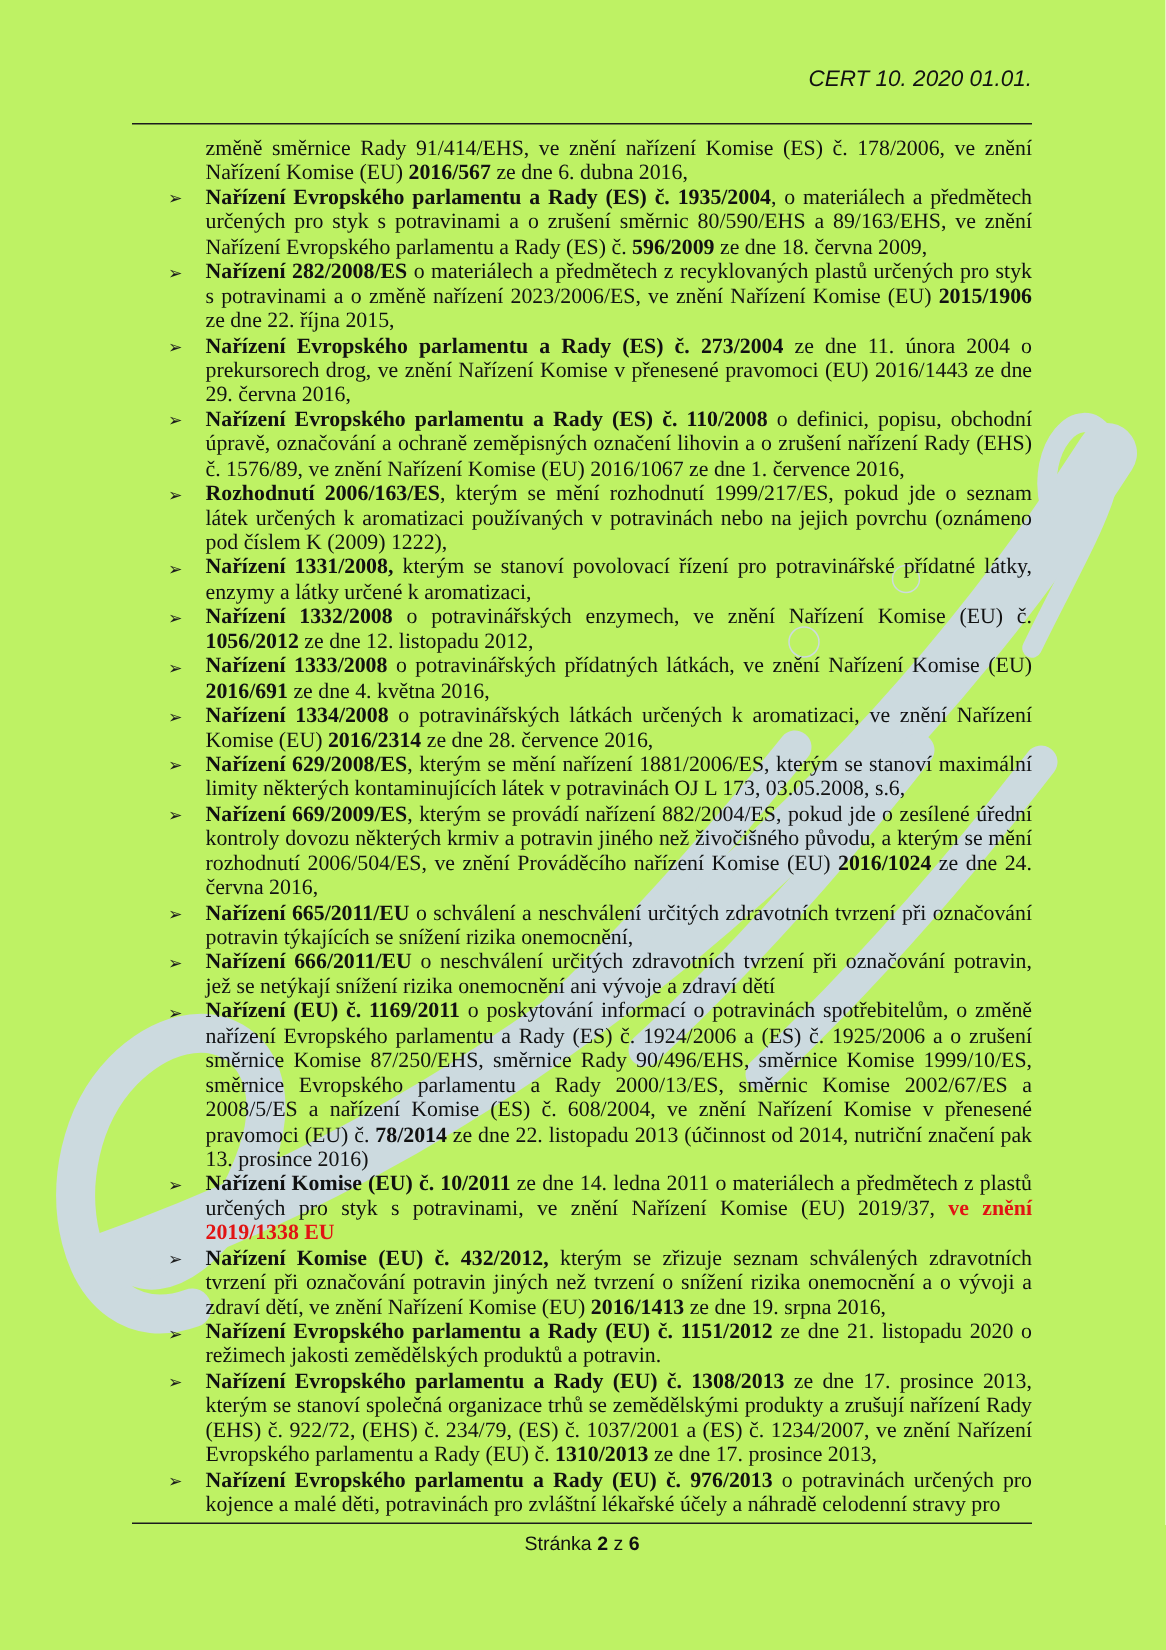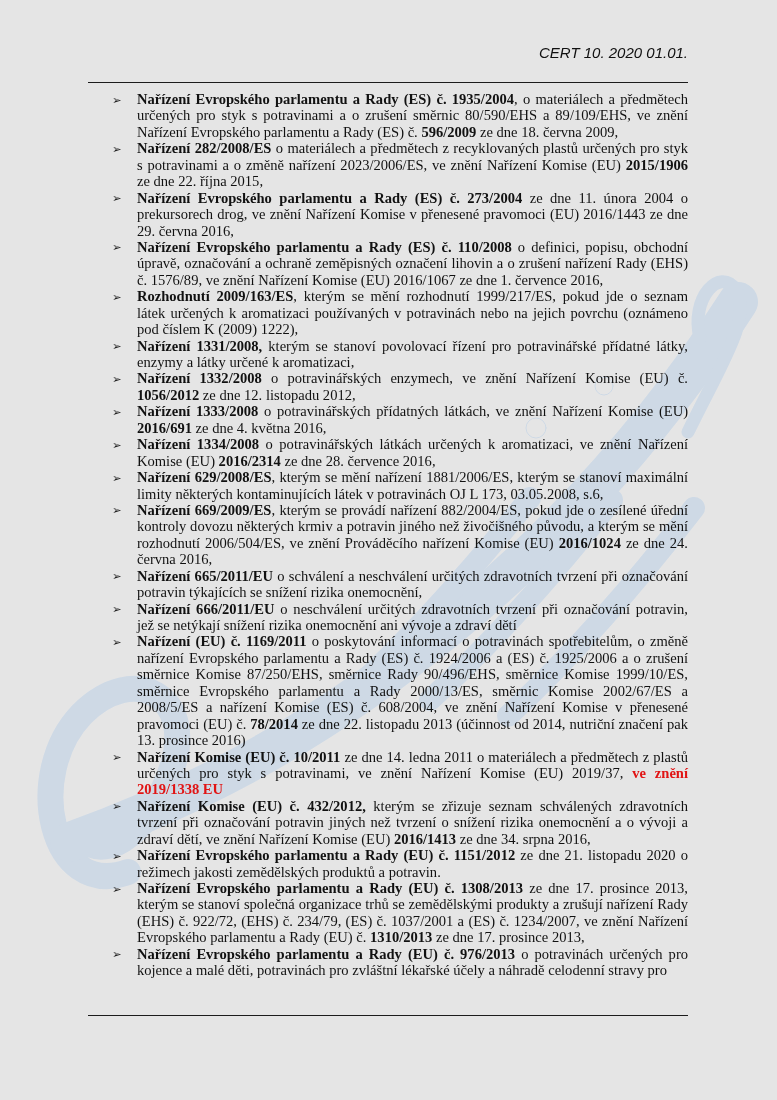--- a/index.html
+++ b/index.html
@@ -1,21 +1,21 @@
 <!DOCTYPE html>
 <html style="--ink: #111111; --red: #e11414;"><head>
 <meta charset="utf-8">
 <style>
   html,body{margin:0;padding:0;background:#ffffff;}
   body{
     width:777px;height:1100px;position:relative;overflow:hidden;
     font-family:"Liberation Serif","DejaVu Serif",serif;
     color:var(--ink,#111111);
   }
-  .page{position:absolute;inset:0;background:#e5e5e5;text-decoration:underline;}
+  .page{position:absolute;inset:0;background:#bef264;text-decoration:underline;}
   .watermark{position:absolute;left:0;top:0;z-index:0;pointer-events:none;}
   .header{
     position:absolute;top:44px;left:88px;width:600px;text-align:right;z-index:1;
     font-family:"Liberation Sans","DejaVu Sans",sans-serif;
     font-style:italic;font-size:15px;color:var(--ink,#111);
   }
   .rule{position:absolute;left:88px;width:600px;border-top:1.4px solid #1c1c1c;z-index:1;}
   .rule-top{top:82px;}
   .rule-bottom{top:1015px;border-top-width:1px;}
   .content{
@@ -54,39 +54,46 @@
     </g>
   </svg>
 
   <div class="header">
     <span>CERT 10. 2020 01.01.</span>
   </div>
 
   <div class="rule rule-top"></div>
 
   <div class="content">
+    <p class="intro"><span>změně směrnice Rady 91/414/EHS, ve znění nařízení Komise (ES) č. 178/2006, ve znění Nařízení Komise (EU) </span><span class="b">2016/567</span><span> ze dne 6. dubna 2016,</span></p>
     <div>
-        <div class="item"><span class="bullet">➢</span><span><span class="b">Nařízení Evropského parlamentu a Rady (ES) č. 1935/2004</span><span>, o materiálech a předmětech určených pro styk s potravinami a o zrušení směrnic 80/590/EHS a 89/109/EHS, ve znění Nařízení Evropského parlamentu a Rady (ES) č. </span><span class="b">596/2009</span><span> ze dne 18. června 2009,</span></span></div>
+        <div class="item"><span class="bullet">➢</span><span><span class="b">Nařízení Evropského parlamentu a Rady (ES) č. 1935/2004</span><span>, o materiálech a předmětech určených pro styk s potravinami a o zrušení směrnic 80/590/EHS a 89/163/EHS, ve znění Nařízení Evropského parlamentu a Rady (ES) č. </span><span class="b">596/2009</span><span> ze dne 18. června 2009,</span></span></div>
         <div class="item"><span class="bullet">➢</span><span><span class="b">Nařízení 282/2008/ES</span><span> o materiálech a předmětech z recyklovaných plastů určených pro styk s potravinami a o změně nařízení 2023/2006/ES, ve znění Nařízení Komise (EU) </span><span class="b">2015/1906</span><span> ze dne 22. října 2015,</span></span></div>
         <div class="item"><span class="bullet">➢</span><span><span class="b">Nařízení Evropského parlamentu a Rady (ES) č. 273/2004</span><span> ze dne 11. února 2004 o prekursorech drog, ve znění Nařízení Komise v přenesené pravomoci (EU) 2016/1443 ze dne 29. června 2016,</span></span></div>
         <div class="item"><span class="bullet">➢</span><span><span class="b">Nařízení Evropského parlamentu a Rady (ES) č. 110/2008</span><span> o definici, popisu, obchodní úpravě, označování a ochraně zeměpisných označení lihovin a o zrušení nařízení Rady (EHS) č. 1576/89, ve znění Nařízení Komise (EU) 2016/1067 ze dne 1. července 2016,</span></span></div>
-        <div class="item"><span class="bullet">➢</span><span><span class="b">Rozhodnutí 2009/163/ES</span><span>, kterým se mění rozhodnutí 1999/217/ES, pokud jde o seznam látek určených k aromatizaci používaných v potravinách nebo na jejich povrchu (oznámeno pod číslem K (2009) 1222),</span></span></div>
+        <div class="item"><span class="bullet">➢</span><span><span class="b">Rozhodnutí 2006/163/ES</span><span>, kterým se mění rozhodnutí 1999/217/ES, pokud jde o seznam látek určených k aromatizaci používaných v potravinách nebo na jejich povrchu (oznámeno pod číslem K (2009) 1222),</span></span></div>
         <div class="item"><span class="bullet">➢</span><span><span class="b">Nařízení 1331/2008,</span><span> kterým se stanoví povolovací řízení pro potravinářské přídatné látky, enzymy a látky určené k aromatizaci,</span></span></div>
         <div class="item"><span class="bullet">➢</span><span><span class="b">Nařízení 1332/2008</span><span> o potravinářských enzymech, ve znění Nařízení Komise (EU) č. </span><span class="b">1056/2012</span><span> ze dne 12. listopadu 2012,</span></span></div>
         <div class="item"><span class="bullet">➢</span><span><span class="b">Nařízení 1333/2008</span><span> o potravinářských přídatných látkách, ve znění Nařízení Komise (EU) </span><span class="b">2016/691</span><span> ze dne 4. května 2016,</span></span></div>
         <div class="item"><span class="bullet">➢</span><span><span class="b">Nařízení 1334/2008</span><span> o potravinářských látkách určených k aromatizaci, ve znění Nařízení Komise (EU) </span><span class="b">2016/2314</span><span> ze dne 28. července 2016,</span></span></div>
         <div class="item"><span class="bullet">➢</span><span><span class="b">Nařízení 629/2008/ES</span><span>, kterým se mění nařízení 1881/2006/ES, kterým se stanoví maximální limity některých kontaminujících látek v potravinách OJ L 173, 03.05.2008, s.6,</span></span></div>
         <div class="item"><span class="bullet">➢</span><span><span class="b">Nařízení 669/2009/ES</span><span>, kterým se provádí nařízení 882/2004/ES, pokud jde o zesílené úřední kontroly dovozu některých krmiv a potravin jiného než živočišného původu, a kterým se mění rozhodnutí 2006/504/ES, ve znění Prováděcího nařízení Komise (EU) </span><span class="b">2016/1024</span><span> ze dne 24. června 2016,</span></span></div>
         <div class="item"><span class="bullet">➢</span><span><span class="b">Nařízení 665/2011/EU</span><span> o schválení a neschválení určitých zdravotních tvrzení při označování potravin týkajících se snížení rizika onemocnění,</span></span></div>
         <div class="item"><span class="bullet">➢</span><span><span class="b">Nařízení 666/2011/EU</span><span> o neschválení určitých zdravotních tvrzení při označování potravin, jež se netýkají snížení rizika onemocnění ani vývoje a zdraví dětí</span></span></div>
         <div class="item"><span class="bullet">➢</span><span><span class="b">Nařízení (EU) č. 1169/2011</span><span>  o poskytování informací o potravinách spotřebitelům, o změně nařízení Evropského parlamentu a Rady (ES) č. 1924/2006 a (ES) č. 1925/2006 a o zrušení směrnice Komise 87/250/EHS, směrnice Rady 90/496/EHS, směrnice Komise 1999/10/ES, směrnice Evropského parlamentu a Rady 2000/13/ES, směrnic Komise 2002/67/ES a 2008/5/ES a nařízení Komise (ES) č. 608/2004, ve znění Nařízení Komise v přenesené pravomoci (EU) č. </span><span class="b">78/2014</span><span> ze dne 22. listopadu 2013 (účinnost od 2014, nutriční značení pak 13. prosince 2016)</span></span></div>
         <div class="item"><span class="bullet">➢</span><span><span class="b">Nařízení Komise (EU) č. 10/2011</span><span> ze dne 14. ledna 2011 o materiálech a předmětech z plastů určených pro styk s potravinami, ve znění Nařízení Komise (EU) 2019/37, </span><span class="red">ve znění 2019/1338 EU</span></span></div>
-        <div class="item"><span class="bullet">➢</span><span><span class="b">Nařízení Komise (EU) č. 432/2012,</span><span> kterým se zřizuje seznam schválených zdravotních tvrzení při označování potravin jiných než tvrzení o snížení rizika onemocnění a o vývoji a zdraví dětí, ve znění Nařízení Komise (EU) </span><span class="b">2016/1413</span><span> ze dne 34. srpna 2016,</span></span></div>
+        <div class="item"><span class="bullet">➢</span><span><span class="b">Nařízení Komise (EU) č. 432/2012,</span><span> kterým se zřizuje seznam schválených zdravotních tvrzení při označování potravin jiných než tvrzení o snížení rizika onemocnění a o vývoji a zdraví dětí, ve znění Nařízení Komise (EU) </span><span class="b">2016/1413</span><span> ze dne 19. srpna 2016,</span></span></div>
         <div class="item"><span class="bullet">➢</span><span><span class="b">Nařízení Evropského parlamentu a Rady (EU) č. 1151/2012</span><span> ze dne 21. listopadu 2020 o režimech jakosti zemědělských produktů a potravin.</span></span></div>
         <div class="item"><span class="bullet">➢</span><span><span class="b">Nařízení Evropského parlamentu a Rady (EU) č. 1308/2013</span><span> ze dne 17. prosince 2013, kterým se stanoví společná organizace trhů se zemědělskými produkty a zrušují nařízení Rady (EHS) č. 922/72, (EHS) č. 234/79, (ES) č. 1037/2001 a (ES) č. 1234/2007, ve znění Nařízení Evropského parlamentu a Rady (EU) č. </span><span class="b">1310/2013</span><span> ze dne 17. prosince 2013,</span></span></div>
         <div class="item"><span class="bullet">➢</span><span><span class="b">Nařízení Evropského parlamentu a Rady (EU) č. 976/2013</span><span> o potravinách určených pro kojence a malé děti, potravinách pro zvláštní lékařské účely a náhradě celodenní stravy pro</span></span></div>
       </div>
   </div>
 
   <div class="rule rule-bottom"></div>
 
+  <div class="footer">
+    <span>Stránka</span>
+    <b>2</b>
+    <span>z</span>
+    <b>6</b>
+  </div>
 
 </div>
 
 </body></html>

